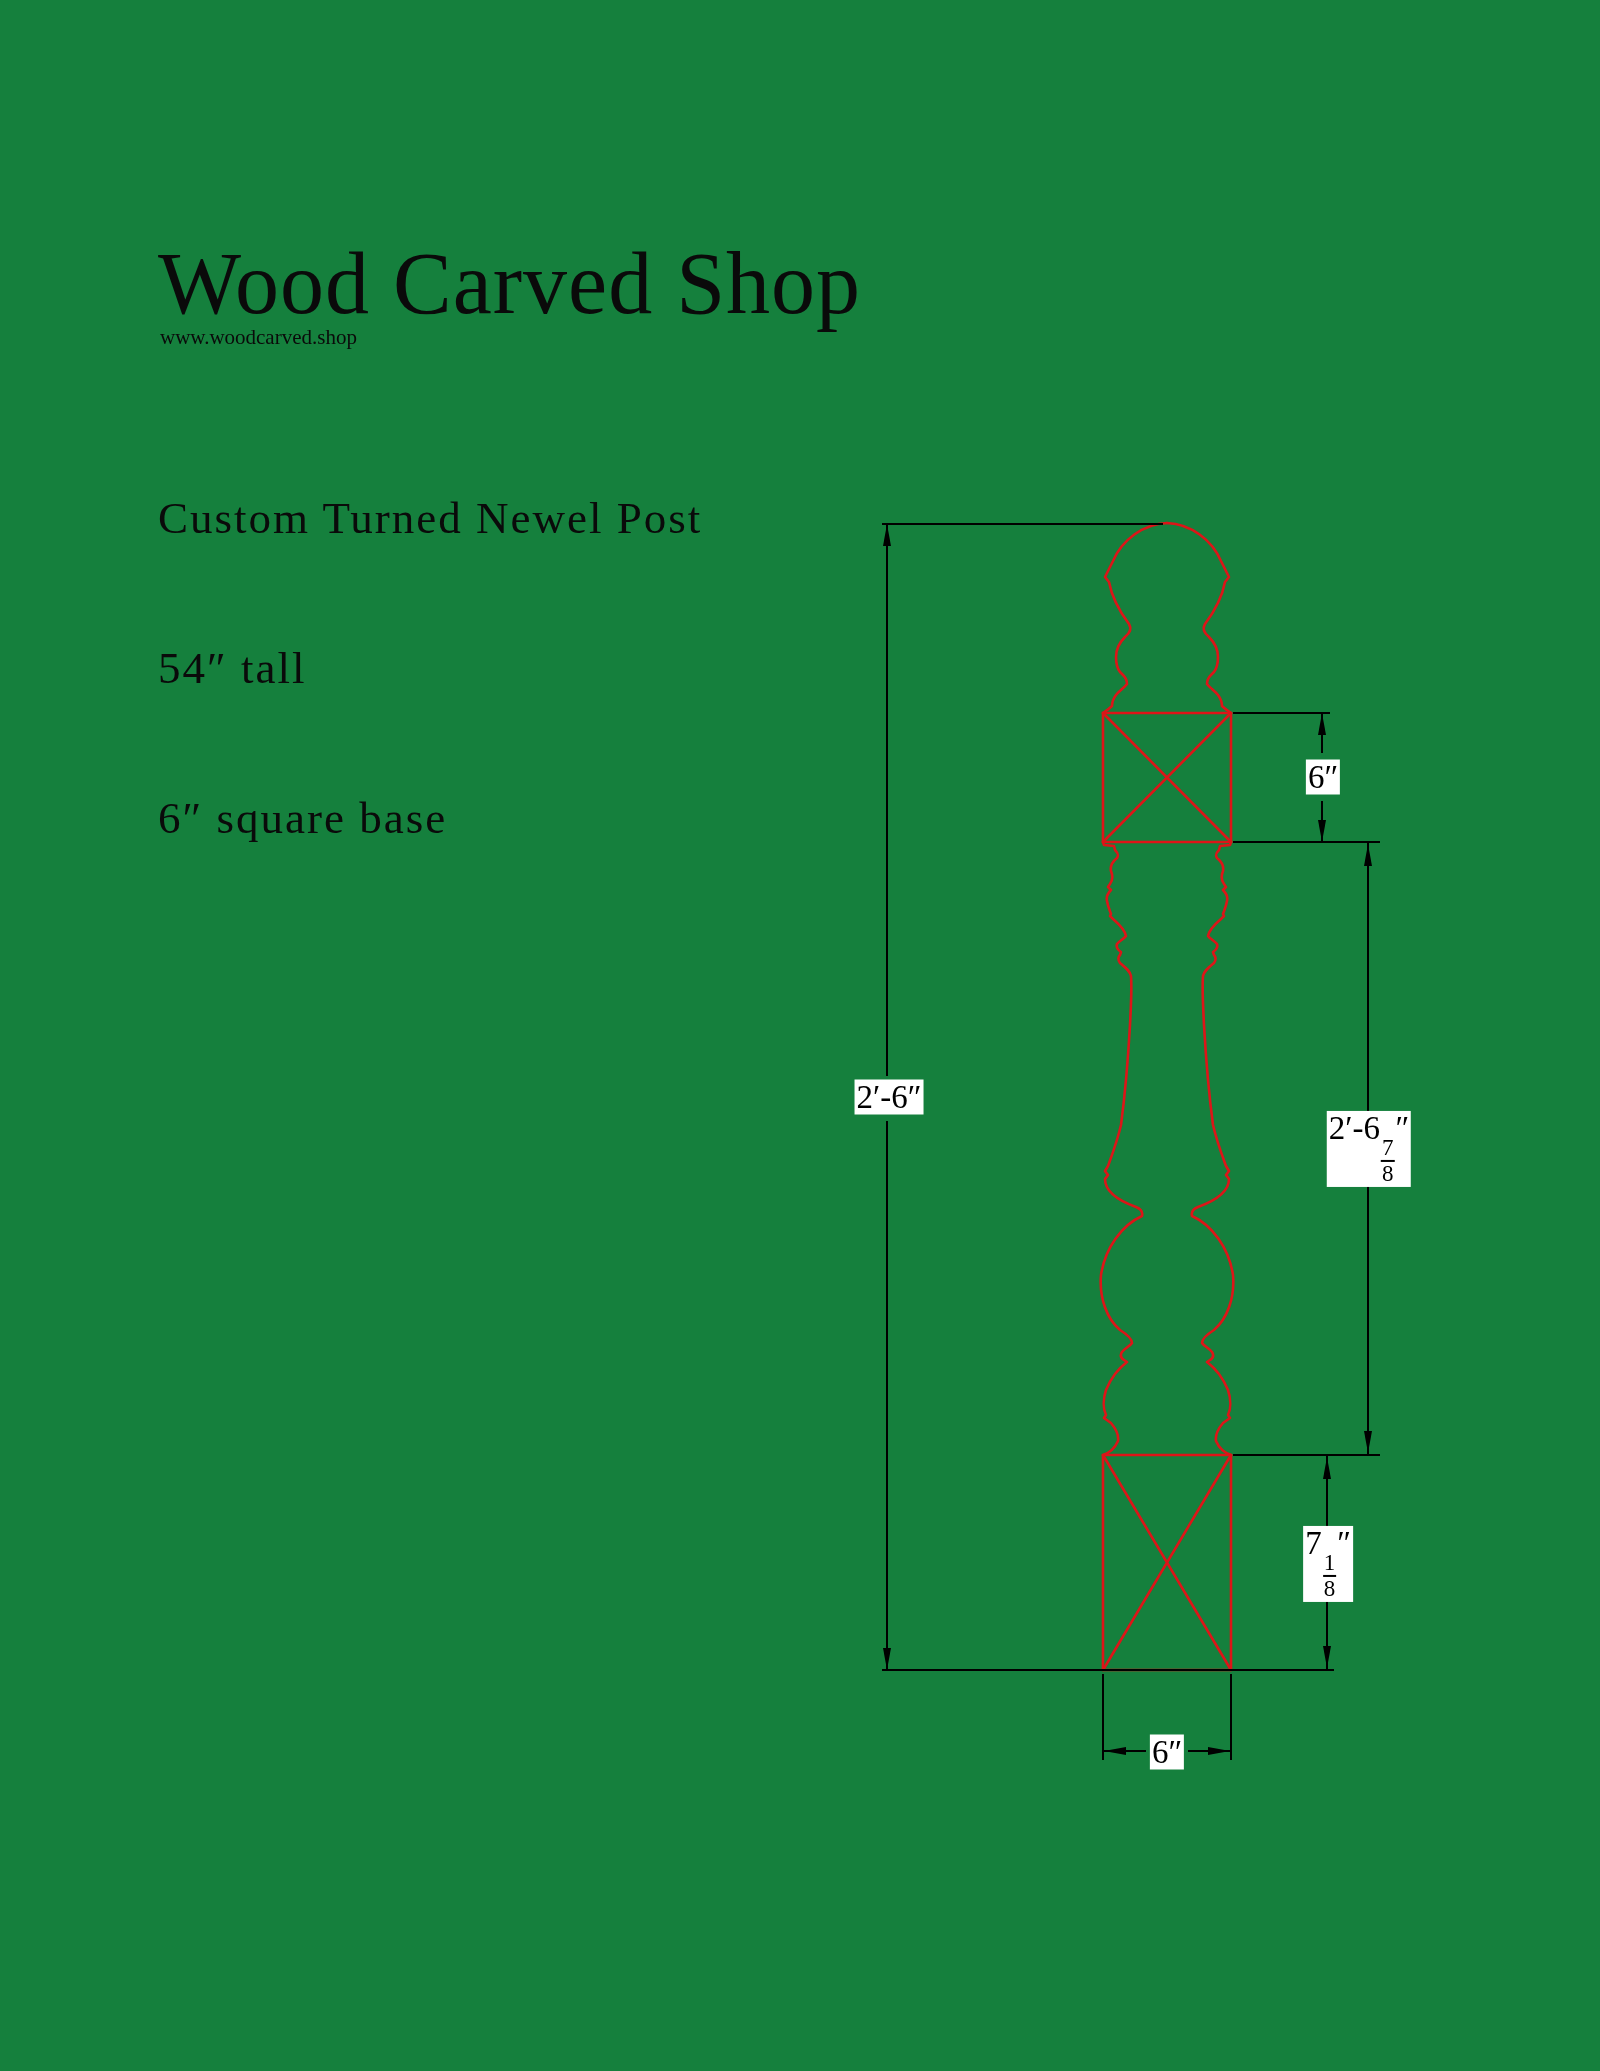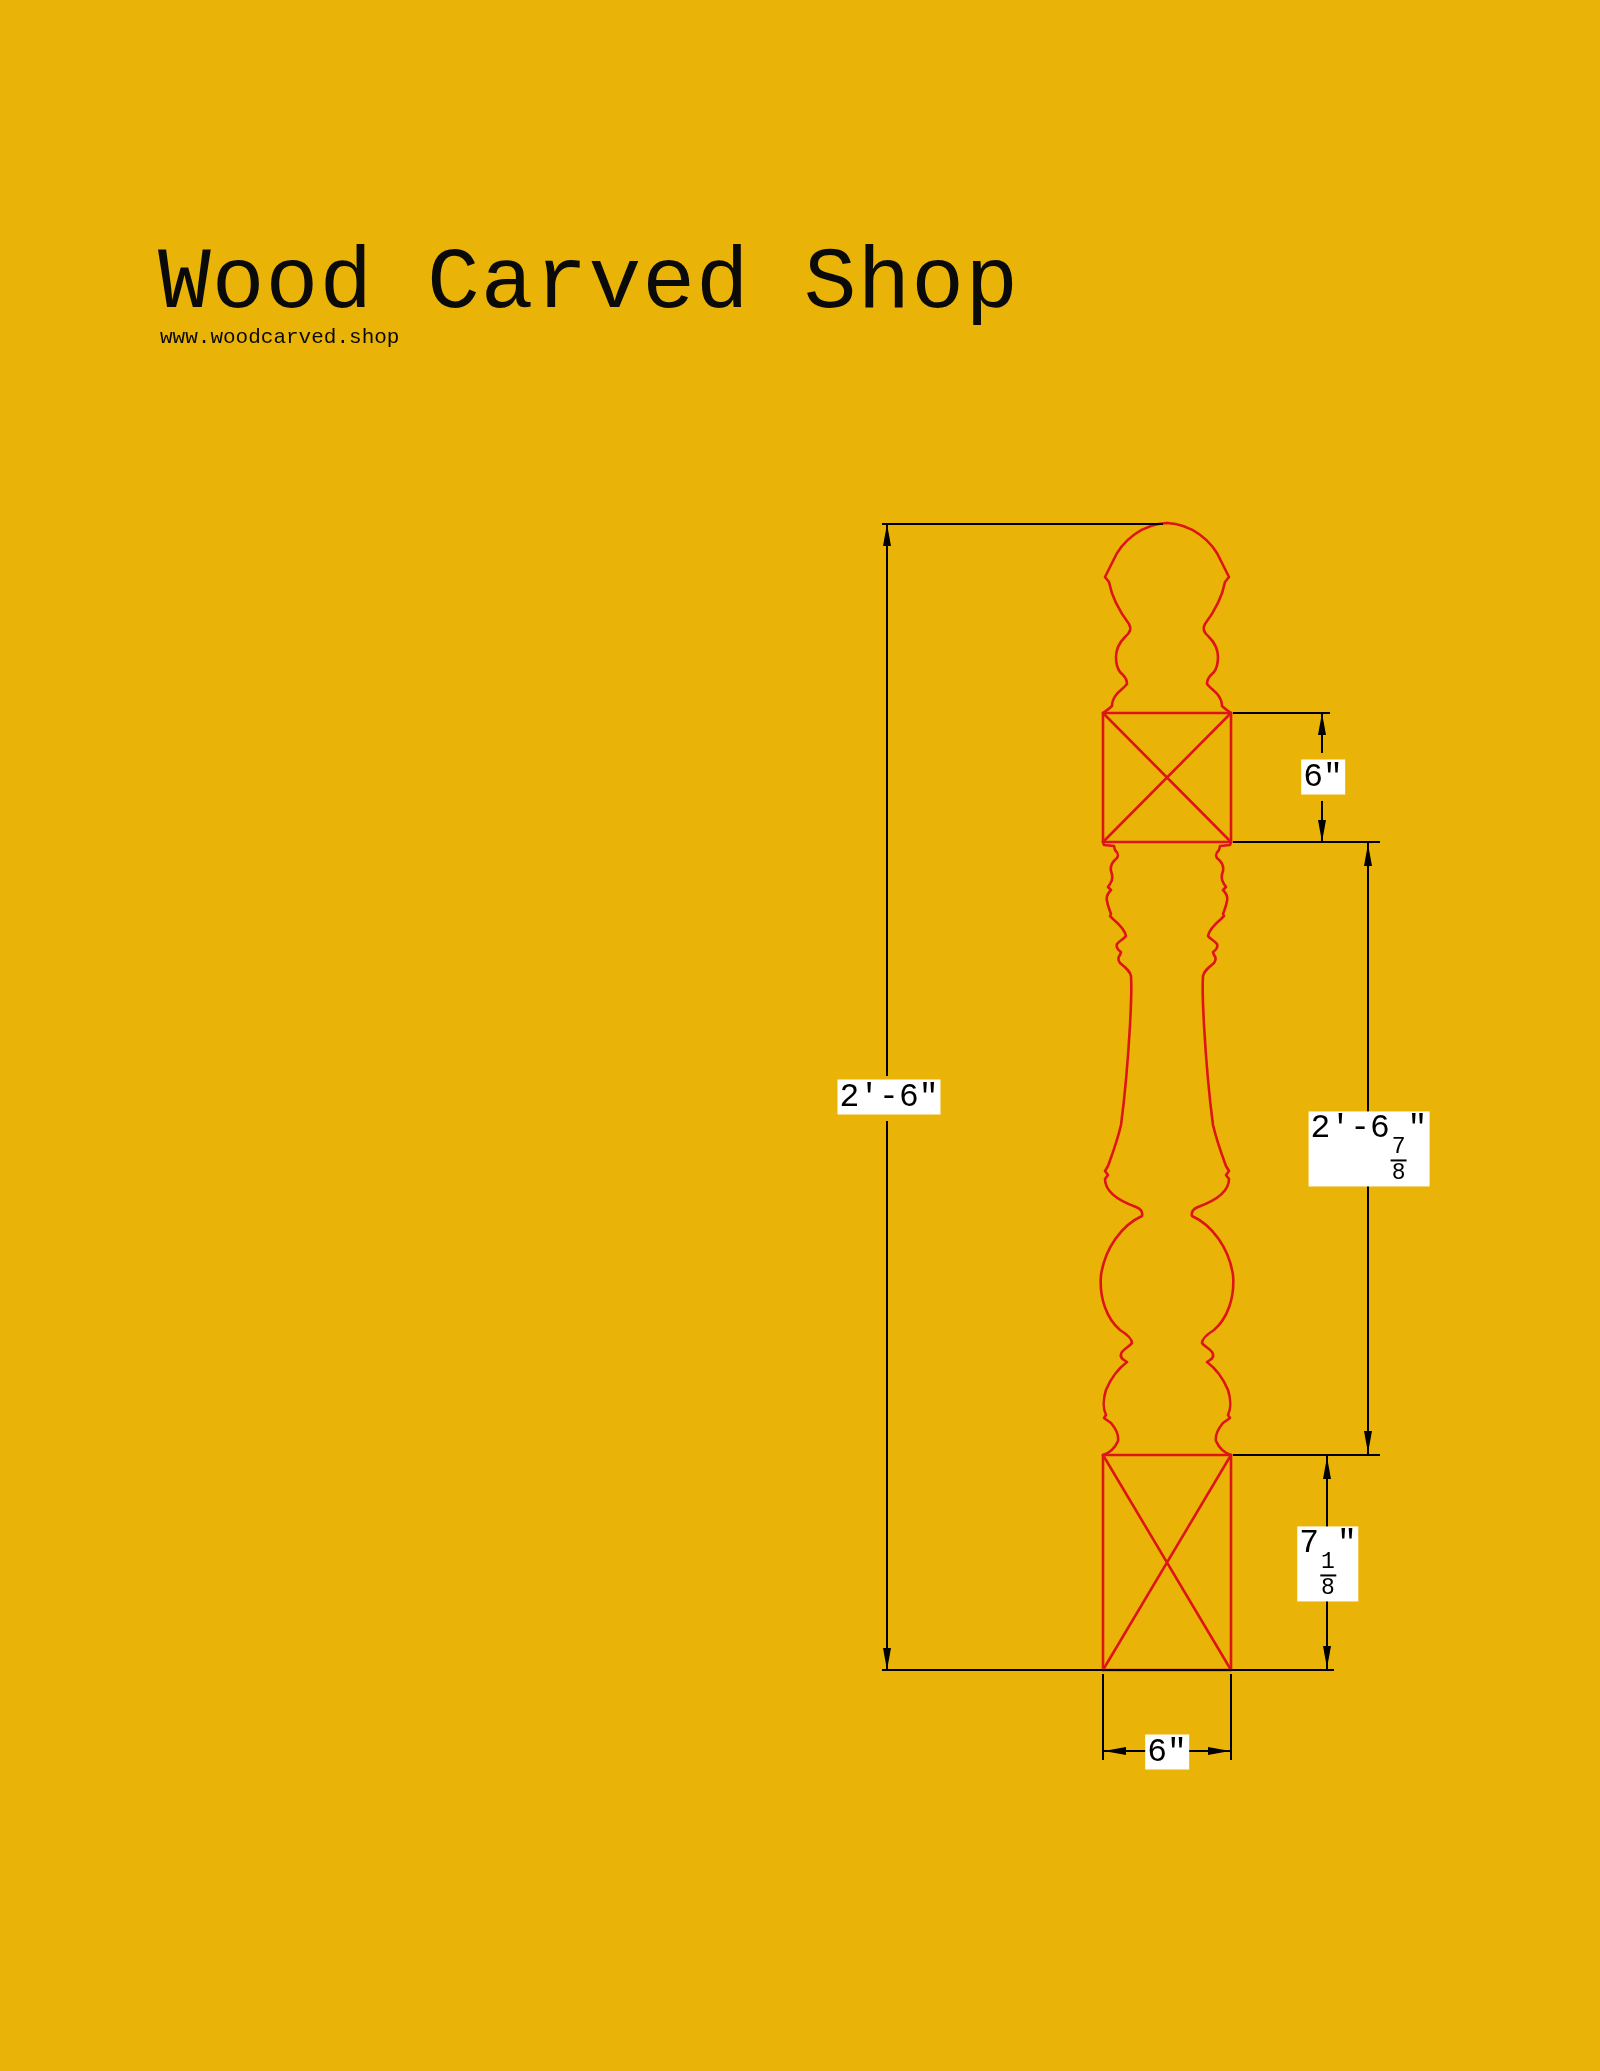--- a/index.html
+++ b/index.html
@@ -1,18 +1,18 @@
 <!DOCTYPE html>
 <html><head>
 <meta charset="utf-8">
 <style>
   html,body{margin:0;padding:0;background:#ffffff;}
   .canvas{
-    position:relative;width:1600px;height:2071px;background:#eab308;overflow:hidden;
-    font-family:Liberation Mono, monospace;color:#000;
+    position:relative;width:1600px;height:2071px;background:#15803d;overflow:hidden;
+    font-family:Liberation Serif, serif;color:#000;
   }
   .shop-title{
     position:absolute;left:158px;top:240px;font-size:88px;line-height:1;
     letter-spacing:1px;white-space:nowrap;font-weight:400;color:#0a0a0a;
   }
   .shop-website{
     position:absolute;left:160px;top:327px;font-size:21px;line-height:1;
     letter-spacing:0px;white-space:nowrap;color:#0a0a0a;
   }
   .product-desc{
@@ -32,20 +32,25 @@
   svg.drawing{position:absolute;left:0;top:0;}
 </style>
 </head>
 <body>
 
 <div class="canvas">
 
   <div class="shop-title">Wood Carved Shop</div>
   <div class="shop-website">www.woodcarved.shop</div>
 
+  <div class="product-desc">
+    <div>Custom Turned Newel Post</div>
+    <div>54″ tall</div>
+    <div>6″ square base</div>
+  </div>
 
   <svg class="drawing" width="1600" height="2071" viewBox="0 0 1600 2071">
 
     <g stroke="#dd1518" stroke-width="2.6" fill="none" stroke-linecap="round" stroke-linejoin="round">
 
       <path id="finial-right" d="
         M 1167 523
         C 1191 524 1212 540 1221 561
         L 1227 573 L 1229 577 L 1225 582
         C 1222 598 1214 612 1205 624

